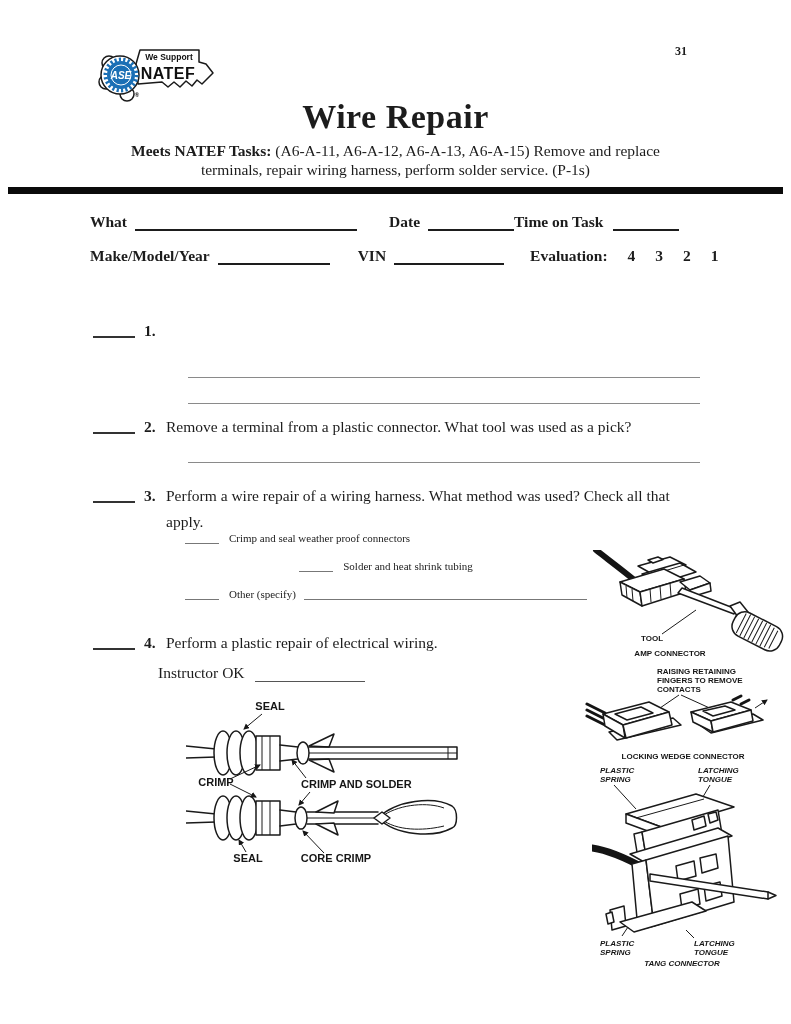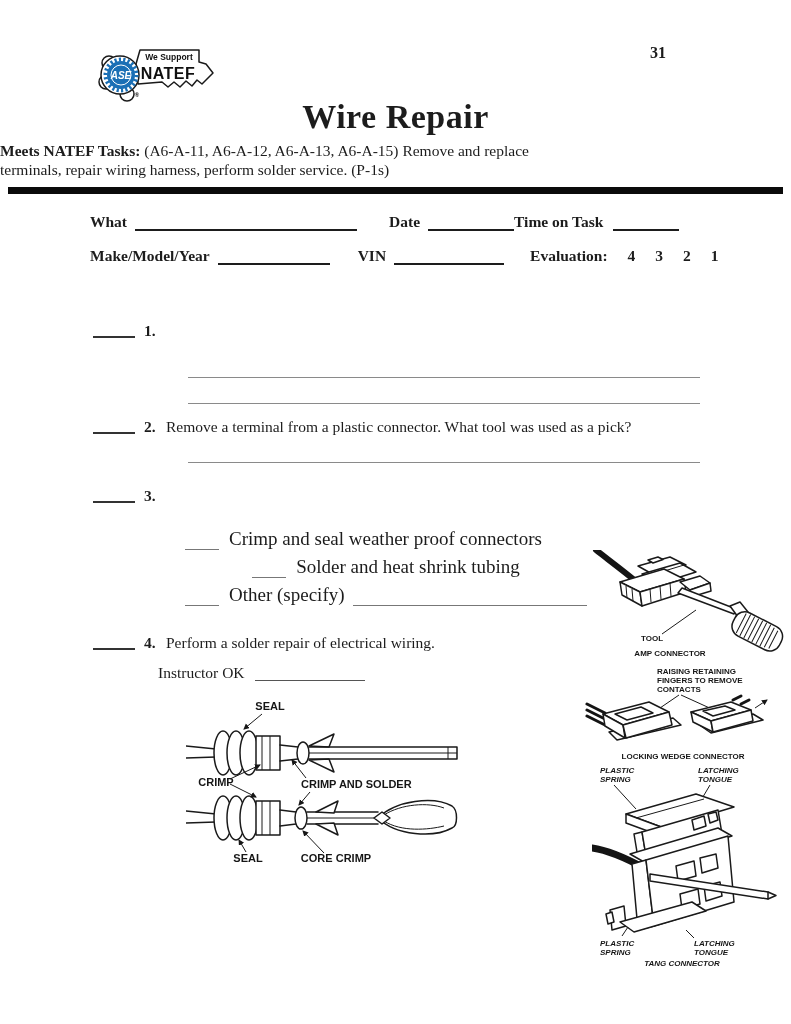--- a/index.html
+++ b/index.html
@@ -3,39 +3,39 @@
 <meta charset="utf-8">
 <style>
   html,body{margin:0;padding:0;background:#e8e8e8;}
   .page{
     position:relative; width:791px; height:1024px; margin:0 auto;
     background:#ffffff; overflow:hidden;
     font-family:"Liberation Serif", serif; color:#1c1c1c;
   }
   .abs{position:absolute;}
   
-  .pagenum{left:650px; top:44px; font-weight:bold; font-size:16px;}
+  .pagenum{left:675px; top:44px; font-weight:bold; font-size:12px;}
   .title{left:0; top:98px; width:791px; text-align:center;
          font-size:34px; font-weight:bold; letter-spacing:0.5px;}
-  .meets{left:0; top:141px; width:791px; text-align:left; font-size:15.5px; line-height:19px;}
+  .meets{left:0; top:141px; width:791px; text-align:center; font-size:15.5px; line-height:19px;}
   .rule{left:8px; top:187px; width:775px; height:7px; background:#0a0a0a;}
   
   .frow{left:90px; display:flex; align-items:flex-end; font-size:15.5px; font-weight:bold;}
   .blank{display:inline-block; border-bottom:2px solid #1d1d1d; height:16px;}
   .evnum{margin-left:20px;}
   
   .task{left:93px; display:flex; font-size:15.5px; line-height:26px; align-items:flex-start;}
   .score{width:42px; border-bottom:2px solid #333; height:18px; margin-right:9px; flex:none;}
   .tnum{font-weight:bold; width:22px; flex:none;}
   .ttext{width:535px;}
   .ansline{left:188px; width:512px; border-top:1.5px solid #8a8a8a; height:0;}
-  .optrow{left:185px; display:flex; align-items:flex-end; font-size:19px; width:402px;}
+  .optrow{left:185px; display:flex; align-items:flex-end; font-size:11px; width:402px;}
   .optblank{width:34px; border-bottom:1.5px solid #777; height:15px; margin-right:10px; flex:none;}
   .optfill{flex:1; border-bottom:1.5px solid #777; height:15px; margin-left:8px;}
-  .instr{left:158px; display:flex; align-items:flex-start; font-size:15.5px;font-family:Liberation Serif, serif;}
+  .instr{left:158px; display:flex; align-items:center; font-size:15.5px;font-family:Liberation Serif, serif;}
   .instr .blank{border-bottom:1.5px solid #555;}
   
   svg .ln{fill:none; stroke:#1a1a1a; stroke-width:1.5; stroke-linecap:round; stroke-linejoin:round;}
   svg .fw{fill:#ffffff; stroke:#1a1a1a; stroke-width:1.5; stroke-linejoin:round;}
   svg .thin{fill:none; stroke:#1a1a1a; stroke-width:1;}
   svg .wire{fill:none; stroke:#141414; stroke-width:6; stroke-linecap:round;}
   svg .dl{font-family:"Liberation Sans",sans-serif; font-weight:bold; font-size:8px; fill:#161616;}
   svg .dl2{font-family:"Liberation Sans",sans-serif; font-weight:bold; font-size:11px; fill:#161616;}
   svg .logotxt{font-family:"Liberation Sans",sans-serif; font-weight:bold; fill:#101010;}
 </style>
@@ -107,39 +107,40 @@
   <div class="abs task" style="top:414px;">
     <span class="score"></span>
     <span class="tnum">2.</span>
     <div class="ttext">Remove a terminal from a plastic connector.  What tool was used as a pick?</div>
   </div>
   <div class="abs ansline" style="top:462px;"></div>
 
   <div class="abs task" style="top:483px;">
     <span class="score"></span>
     <span class="tnum">3.</span>
+    <div class="ttext">Perform a wire repair of a wiring harness.  What method was used?  Check all that apply.</div>
   </div>
   <div class="abs optrow" style="top:528px;">
     <span class="optblank"></span>
     <span>Crimp and seal weather proof connectors</span>
   </div>
   <div class="abs optrow" style="top:556px;justify-content:center;">
     <span class="optblank"></span>
     <span>Solder and heat shrink tubing</span>
   </div>
   <div class="abs optrow" style="top:584px;">
     <span class="optblank"></span>
     <span>Other (specify)</span>
     <span class="optfill"></span>
   </div>
 
   <div class="abs task" style="top:630px;">
     <span class="score"></span>
     <span class="tnum">4.</span>
-    <div class="ttext">Perform a solder repair of electrical wiring.</div>
+    <div class="ttext">Perform a plastic repair of electrical wiring.</div>
   </div>
   <div class="abs instr" style="top:664px;">
     <span>Instructor OK</span>
     <span class="blank" style="width:110px; margin-left:10px;"></span>
   </div>
 
   <div class="abs" style="left:578px; top:550px;">
     <svg width="212" height="112" viewBox="0 0 212 112">
       <path class="wire" d="M18,0 C28,8 42,18 60,33"></path>
       <polygon class="fw" points="60,16 92,7 108,15 76,25"></polygon>

